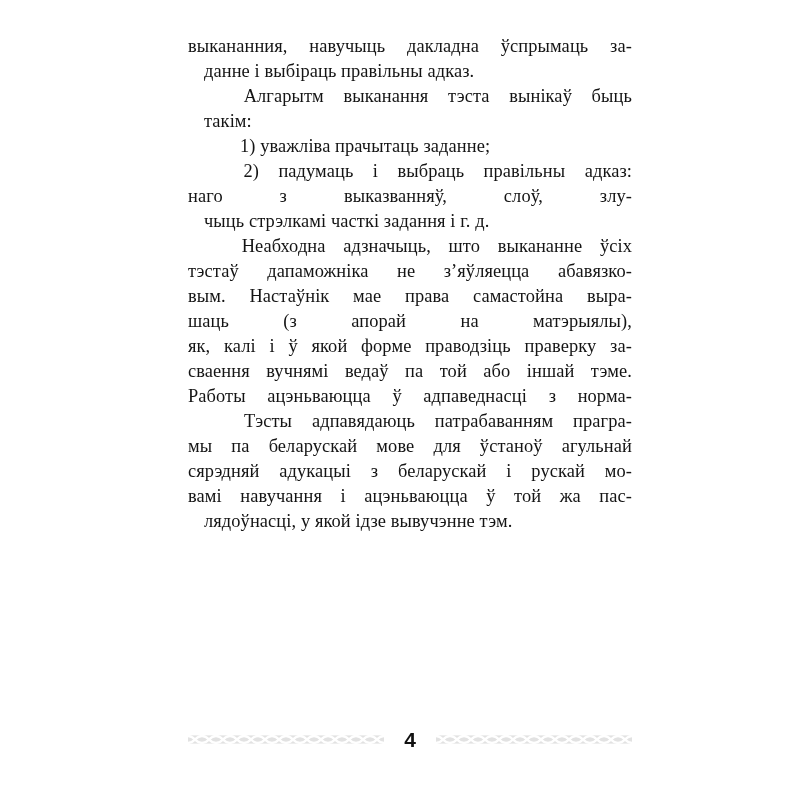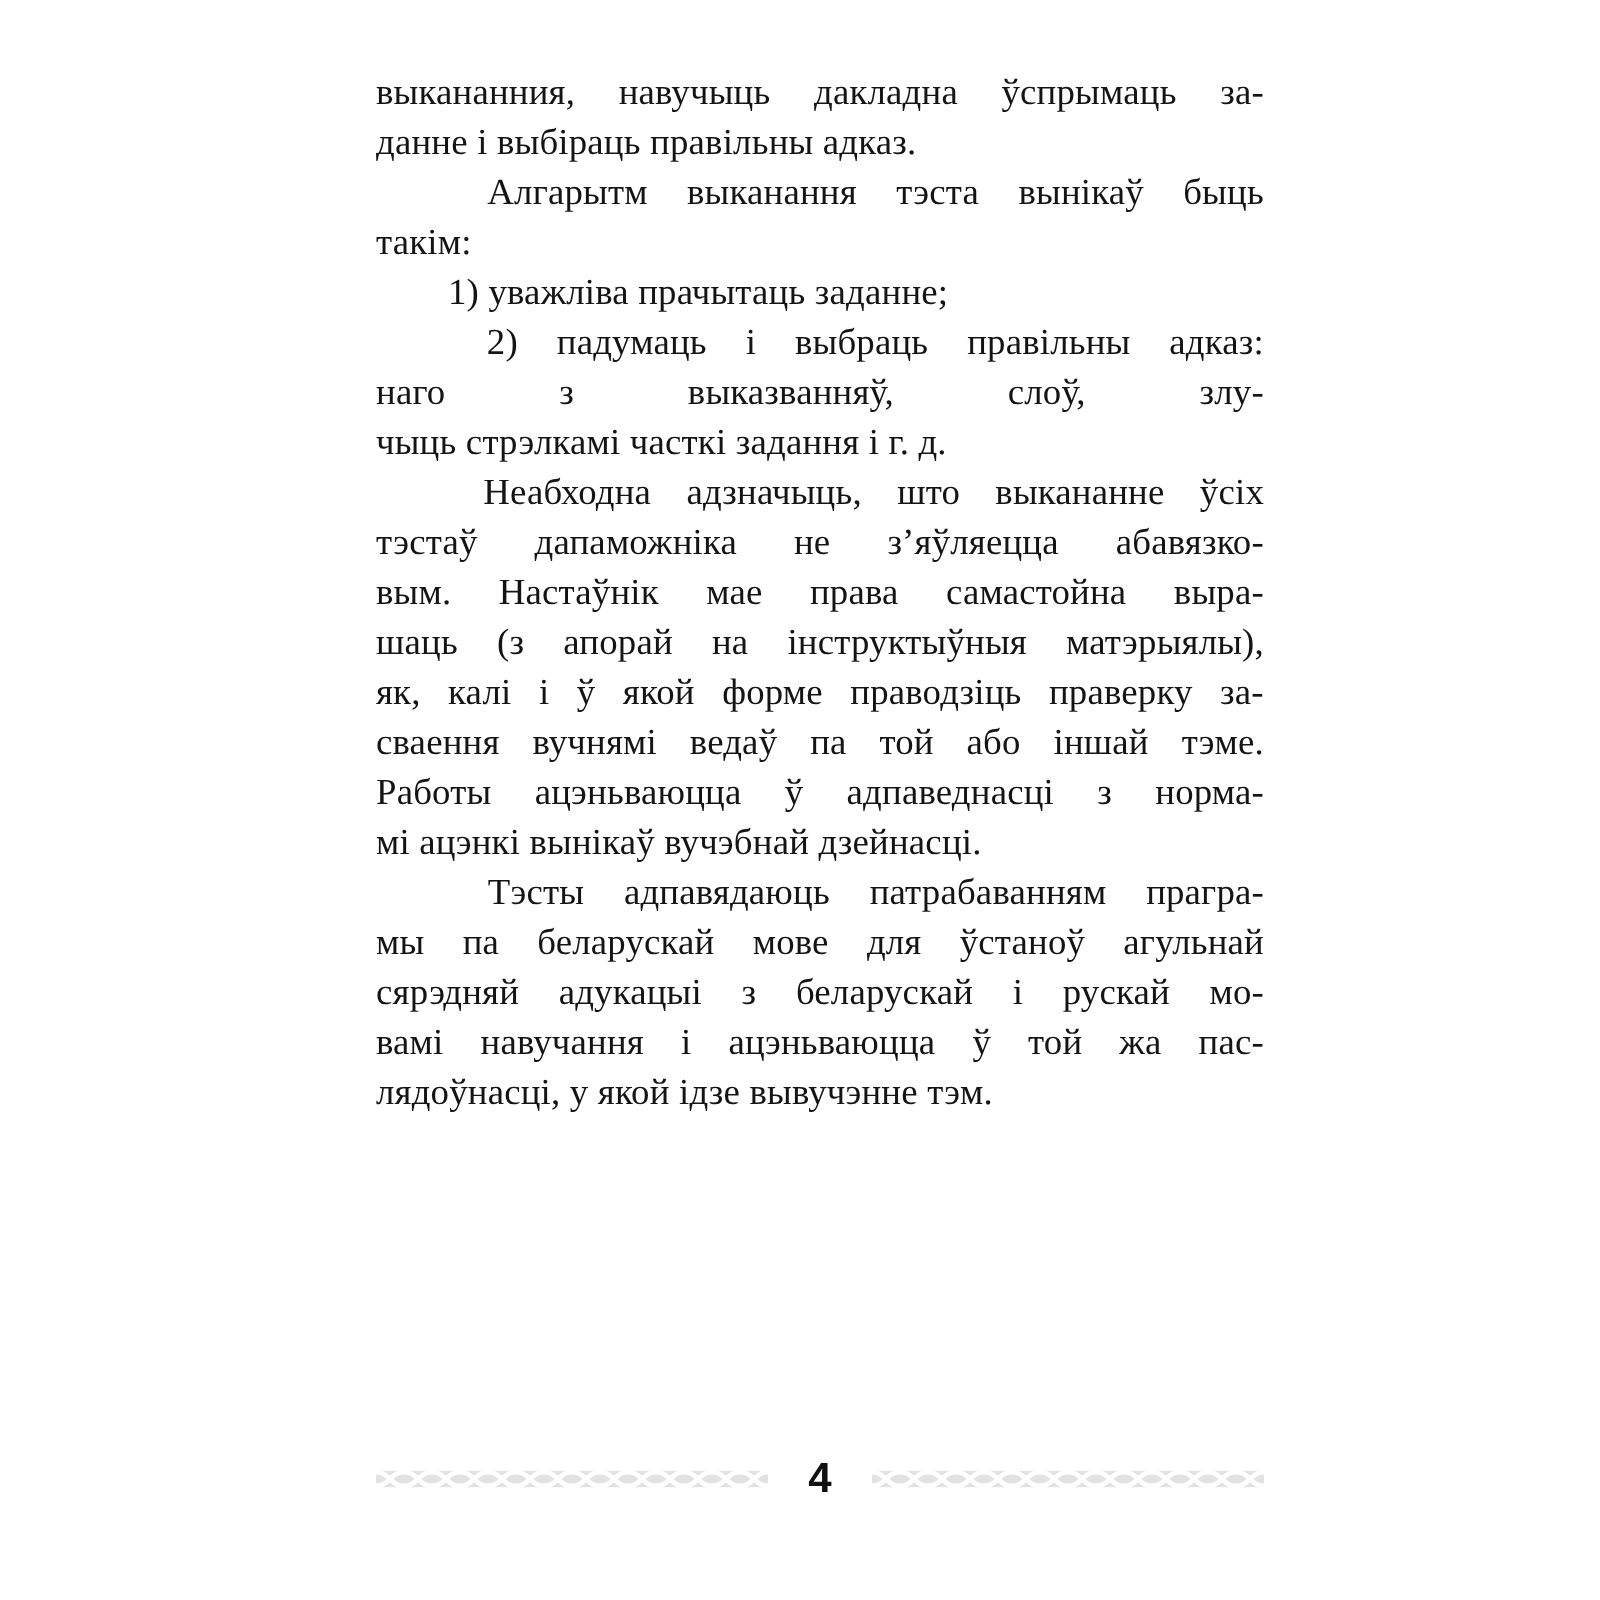--- a/index.html
+++ b/index.html
@@ -53,20 +53,21 @@
     display: flex;
     justify-content: space-between;
   }
   .line.just > span {
     white-space: pre;
   }
 
   
   .line.last {
     display: block;
+    margin-left: 16px;
   }
 
   .indent {
     display: inline-block;
     width: 36px;
   }
 
   
   #footer {
     position: absolute;
@@ -165,21 +166,20 @@
           <span>мае</span>
           <span>права</span>
           <span>самастойна</span>
           <span>выра-</span>
         </span>
         <span class="line just">
           <span>шаць</span>
           <span>(з</span>
           <span>апорай</span>
           <span>на</span>
-          <span>інструктыўныя</span>
           <span>матэрыялы),</span>
         </span>
         <span class="line just">
           <span>як,</span>
           <span>калі</span>
           <span>і</span>
           <span>ў</span>
           <span>якой</span>
           <span>форме</span>
           <span>праводзіць</span>
@@ -197,21 +197,20 @@
           <span>тэме.</span>
         </span>
         <span class="line just">
           <span>Работы</span>
           <span>ацэньваюцца</span>
           <span>ў</span>
           <span>адпаведнасці</span>
           <span>з</span>
           <span>норма-</span>
         </span>
-        <span class="line last">мі ацэнкі вынікаў вучэбнай дзейнасці.</span>
       </p>
       <p class="para">
         <span class="line just">
           <span class="indent"></span>
           <span>Тэсты</span>
           <span>адпавядаюць</span>
           <span>патрабаванням</span>
           <span>прагра-</span>
         </span>
         <span class="line just">

